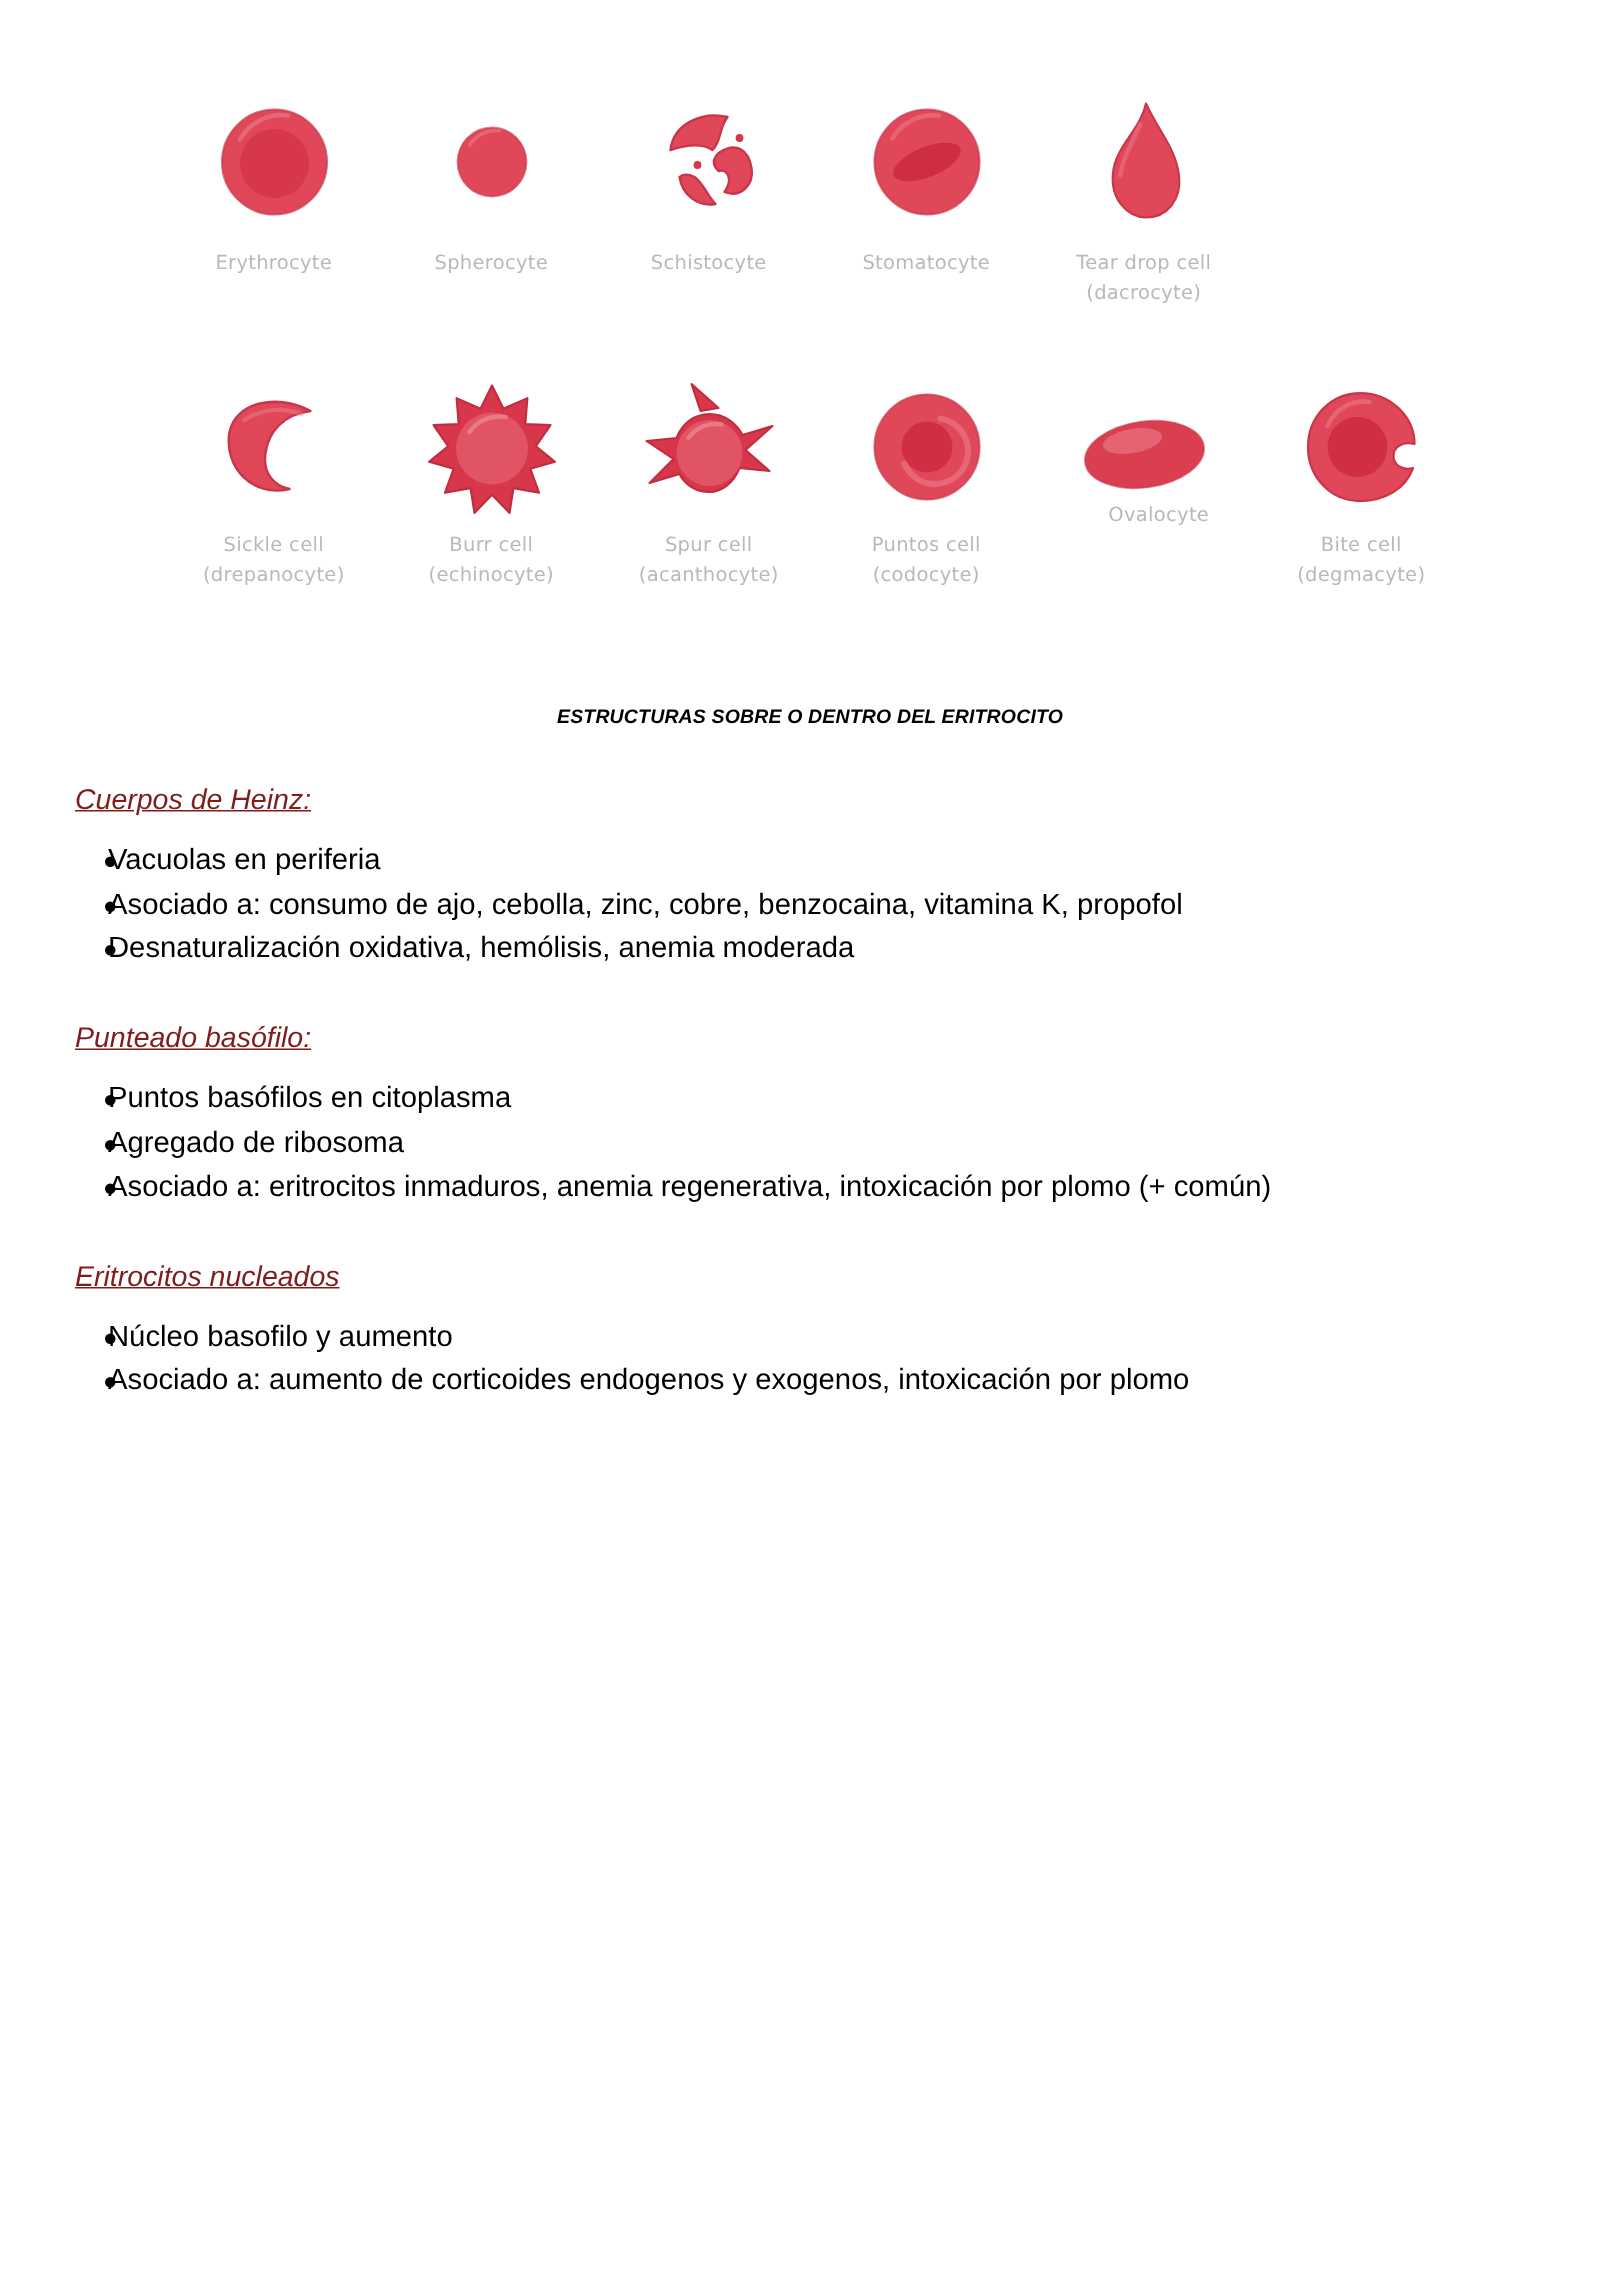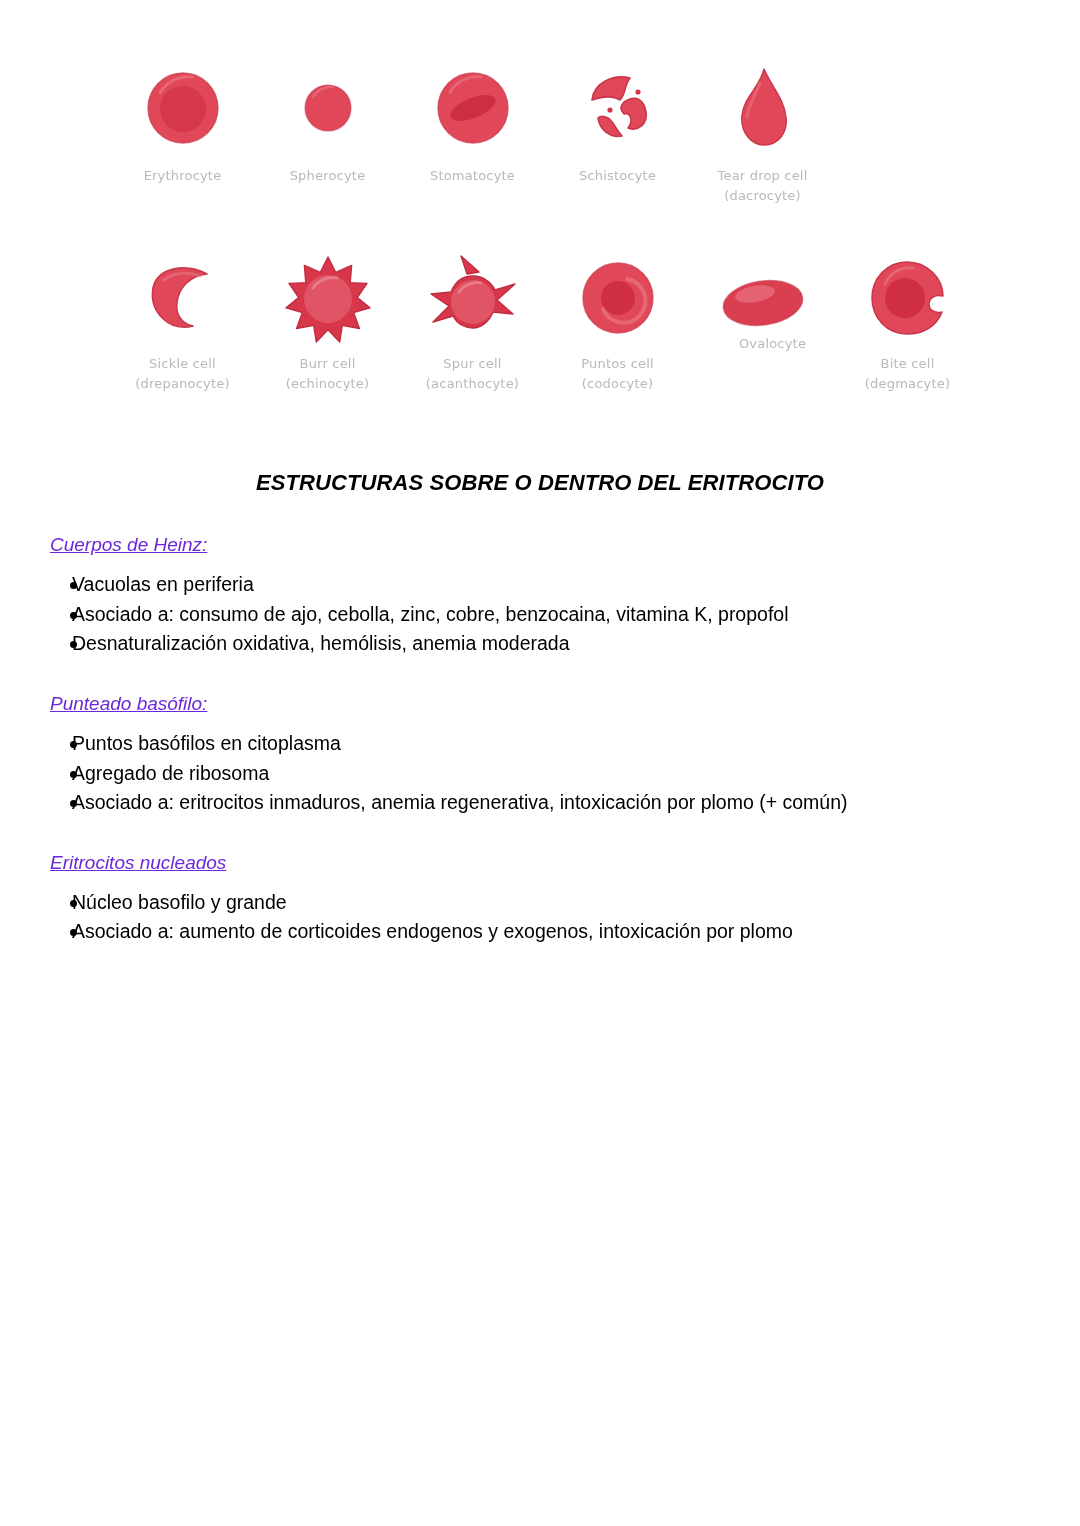--- a/index.html
+++ b/index.html
@@ -74,32 +74,32 @@
     position: absolute;
     left: 0;
     top: 470px;
     width: 1080px;
   }
   .section-title {
     text-align: center;
     font-family: "Liberation Sans", sans-serif;
     font-weight: bold;
     font-style: italic;
-    font-size: 22px;
+    font-size: 13px;
     letter-spacing: 0.1px;
     margin: 0 0 38px 0;
     color: #000;
   }
   .sub-head {
     font-family: "Liberation Sans", sans-serif;
     font-style: italic;
     font-size: 19px;
     text-decoration: underline;
     margin: 6px 0 14px 50px;
-    color: #6d28d9;
+    color: #7f1d1d;
     display: block;
     width: max-content;
   }
   ul.bullets {
     list-style: none;
     margin: 0 0 34px 0;
     padding: 0;
   }
   ul.bullets li {
     position: relative;
@@ -157,44 +157,44 @@
             <path d="M10 14 A21 21 0 0 1 30 4" fill="none" stroke="#EE8090" stroke-width="2.4" opacity="0.5" stroke-linecap="round"></path>
           </svg>
         </div>
         <div class="cell-label">
           <span>Spherocyte</span>
         </div>
       </div>
 
       <div class="cell-item">
         <div class="cell-art">
-          <svg width="74" height="74" viewBox="0 0 74 74">
-            <circle cx="37" cy="37" r="35" fill="#E0485A"></circle>
-            <circle cx="37" cy="37" r="35" fill="none" stroke="#C9364A" stroke-width="1.4" opacity="0.7"></circle>
-            <ellipse cx="37" cy="37" rx="24" ry="10" fill="#CE2E44" transform="rotate(-22 37 37)"></ellipse>
-            <path d="M14 21 A32 32 0 0 1 45 6" fill="none" stroke="#EE8090" stroke-width="3" opacity="0.5" stroke-linecap="round"></path>
-          </svg>
-        </div>
-        <div class="cell-label">
-          <span>Stomatocyte</span>
-        </div>
-      </div>
-
-      <div class="cell-item">
-        <div class="cell-art">
           <svg width="76" height="76" viewBox="0 0 76 76">
             <path d="M12 30 C14 12 34 4 50 8 C44 16 46 24 40 30 C34 26 24 26 12 30 Z" fill="#E0485A" stroke="#C9364A" stroke-width="1.6" stroke-linejoin="round"></path>
             <path d="M44 32 C56 24 64 30 66 42 C68 54 58 62 48 58 C54 50 50 42 44 44 C40 40 40 36 44 32 Z" fill="#E0485A" stroke="#C9364A" stroke-width="1.6" stroke-linejoin="round"></path>
             <path d="M18 48 C20 60 30 68 42 66 C36 60 34 52 28 48 C24 46 20 46 18 48 Z" fill="#E0485A" stroke="#C9364A" stroke-width="1.6" stroke-linejoin="round"></path>
             <circle cx="58" cy="22" r="2.6" fill="#D6374B"></circle>
             <circle cx="30" cy="40" r="2.6" fill="#D6374B"></circle>
           </svg>
         </div>
         <div class="cell-label">
           <span>Schistocyte</span>
+        </div>
+      </div>
+
+      <div class="cell-item">
+        <div class="cell-art">
+          <svg width="74" height="74" viewBox="0 0 74 74">
+            <circle cx="37" cy="37" r="35" fill="#E0485A"></circle>
+            <circle cx="37" cy="37" r="35" fill="none" stroke="#C9364A" stroke-width="1.4" opacity="0.7"></circle>
+            <ellipse cx="37" cy="37" rx="24" ry="10" fill="#CE2E44" transform="rotate(-22 37 37)"></ellipse>
+            <path d="M14 21 A32 32 0 0 1 45 6" fill="none" stroke="#EE8090" stroke-width="3" opacity="0.5" stroke-linecap="round"></path>
+          </svg>
+        </div>
+        <div class="cell-label">
+          <span>Stomatocyte</span>
         </div>
       </div>
 
       <div class="cell-item">
         <div class="cell-art">
           <svg width="58" height="82" viewBox="0 0 58 82">
             <path d="M30 2 C26 20 10 30 8 48 C6 66 18 78 30 78 C44 78 54 66 52 50 C50 32 38 20 30 2 Z" fill="#E0485A" stroke="#C9364A" stroke-width="1.4" stroke-linejoin="round"></path>
             <path d="M26 16 C20 30 14 40 13 50" fill="none" stroke="#EE8090" stroke-width="3" opacity="0.45" stroke-linecap="round"></path>
           </svg>
         </div>
@@ -326,20 +326,20 @@
         <li>Puntos basófilos en citoplasma</li>
         <li>Agregado de ribosoma</li>
         <li>Asociado a: eritrocitos inmaduros, anemia regenerativa, intoxicación por plomo (+ común)</li>
       </ul>
     </div>
 
 
     <div class="block">
       <span class="sub-head">Eritrocitos nucleados</span>
       <ul class="bullets">
-        <li>Núcleo basofilo y grande</li>
+        <li>Núcleo basofilo y aumento</li>
         <li>Asociado a: aumento de corticoides endogenos y exogenos, intoxicación por plomo</li>
       </ul>
     </div>
 
   </div>
 
 </div>
 
 </body></html>

